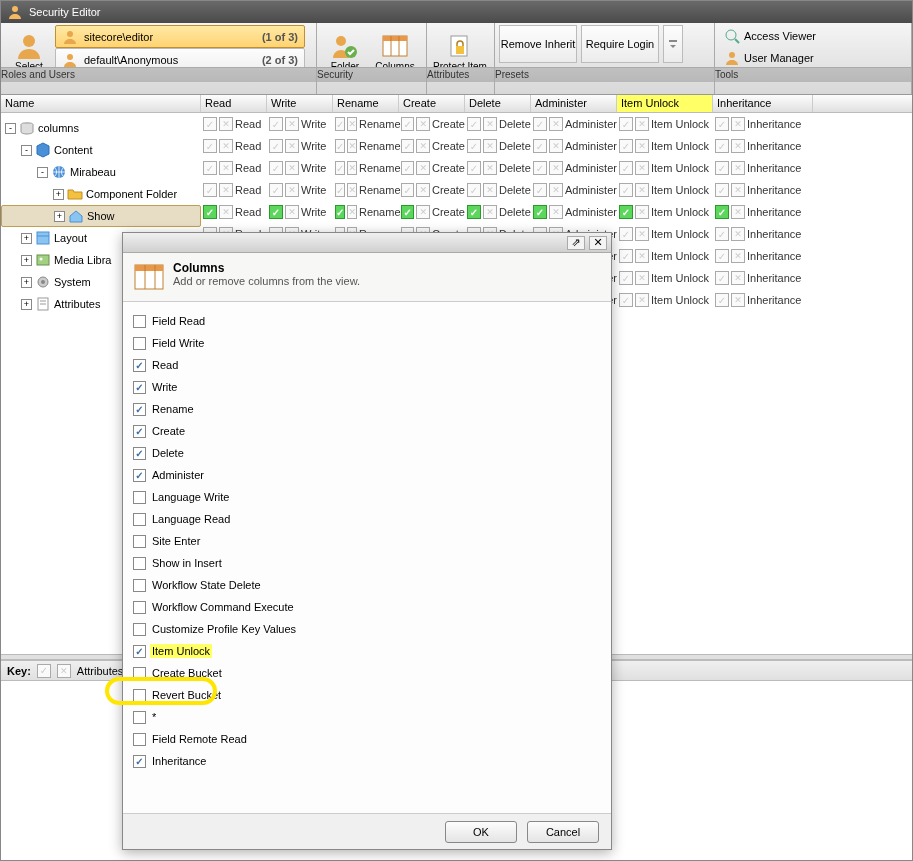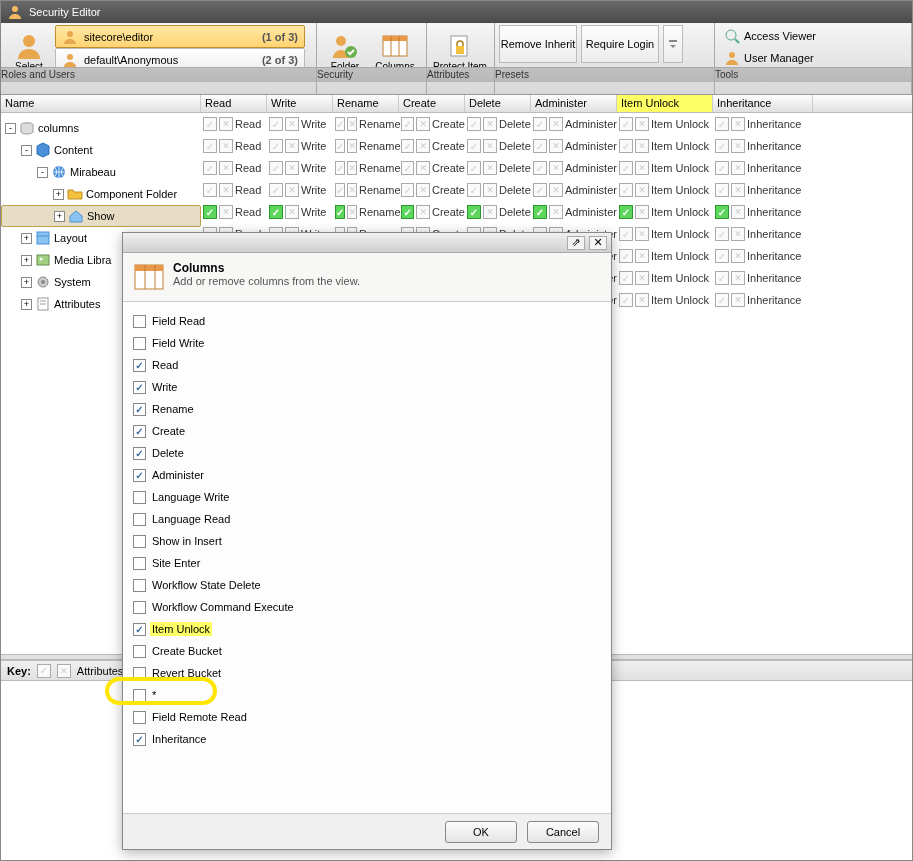--- a/index.html
+++ b/index.html
@@ -786,33 +786,37 @@
         <div class="dlg-row">
           <span class="cb "></span>
           <span class="lab">Language Write</span>
         </div>
         <div class="dlg-row">
           <span class="cb "></span>
           <span class="lab">Language Read</span>
         </div>
         <div class="dlg-row">
           <span class="cb "></span>
+          <span class="lab">Site Enter</span>
+        </div>
+        <div class="dlg-row">
+          <span class="cb "></span>
           <span class="lab">Show in Insert</span>
         </div>
         <div class="dlg-row">
           <span class="cb "></span>
-          <span class="lab">Site Enter</span>
-        </div>
-        <div class="dlg-row">
-          <span class="cb "></span>
           <span class="lab">Workflow State Delete</span>
         </div>
         <div class="dlg-row">
           <span class="cb "></span>
           <span class="lab">Workflow Command Execute</span>
+        </div>
+        <div class="dlg-row">
+          <span class="cb "></span>
+          <span class="lab">Customize Profile Key Values</span>
         </div>
         <div class="dlg-row hl">
           <span class="cb on"></span>
           <span class="lab">Item Unlock</span>
         </div>
         <div class="dlg-row">
           <span class="cb "></span>
           <span class="lab">Create Bucket</span>
         </div>
         <div class="dlg-row">

